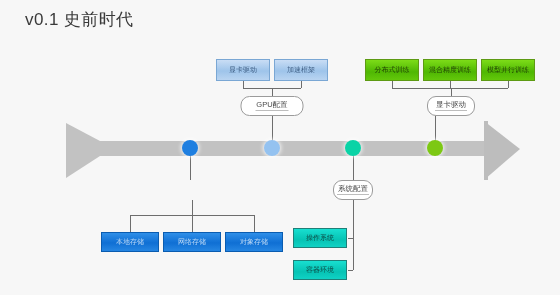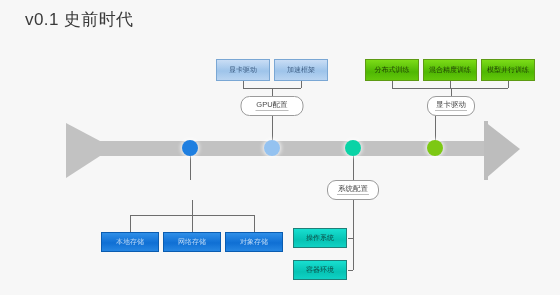--- a/index.html
+++ b/index.html
@@ -180,21 +180,21 @@
 
   <div class="node" id="node-gpu" style="width: 63px; height: 20px; left: 272px; top: 106px;">
     <span class="node-inner">GPU配置</span>
   </div>
 
   <div class="node" id="node-other" style="width: 48px; height: 20px; left: 451px; top: 106px;">
     <span class="node-inner">显卡驱动</span>
   </div>
 
 
-  <div class="node" id="node-system" style="width: 52px; height: 20px; left: 353px; top: 190px;">
+  <div class="node" id="node-system" style="width: 40px; height: 20px; left: 353px; top: 190px;">
     <span class="node-inner">系统配置</span>
   </div>
 
   <div class="box box-blue-light" id="tb-0" style="width: 54px; height: 22px; left: 243px; top: 70px;">
     <span>显卡驱动</span>
   </div>
   <div class="box box-blue-light" id="tb-1" style="width: 54px; height: 22px; left: 301px; top: 70px;">
     <span>加速框架</span>
   </div>
 

